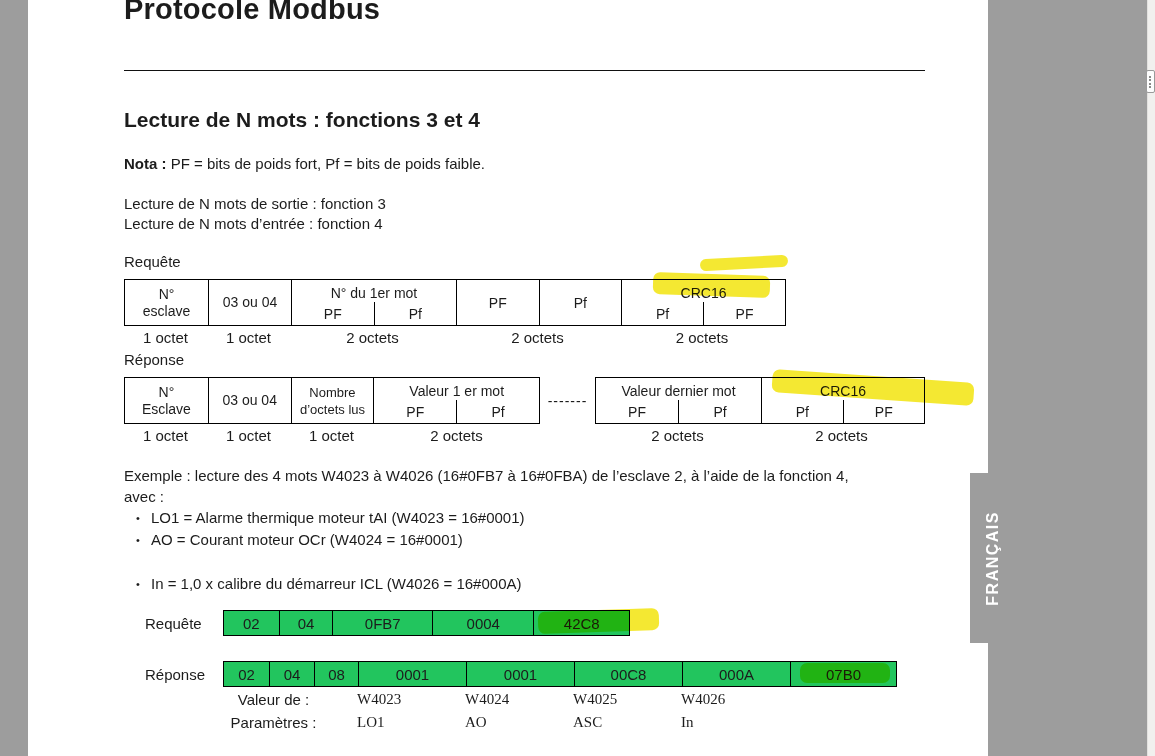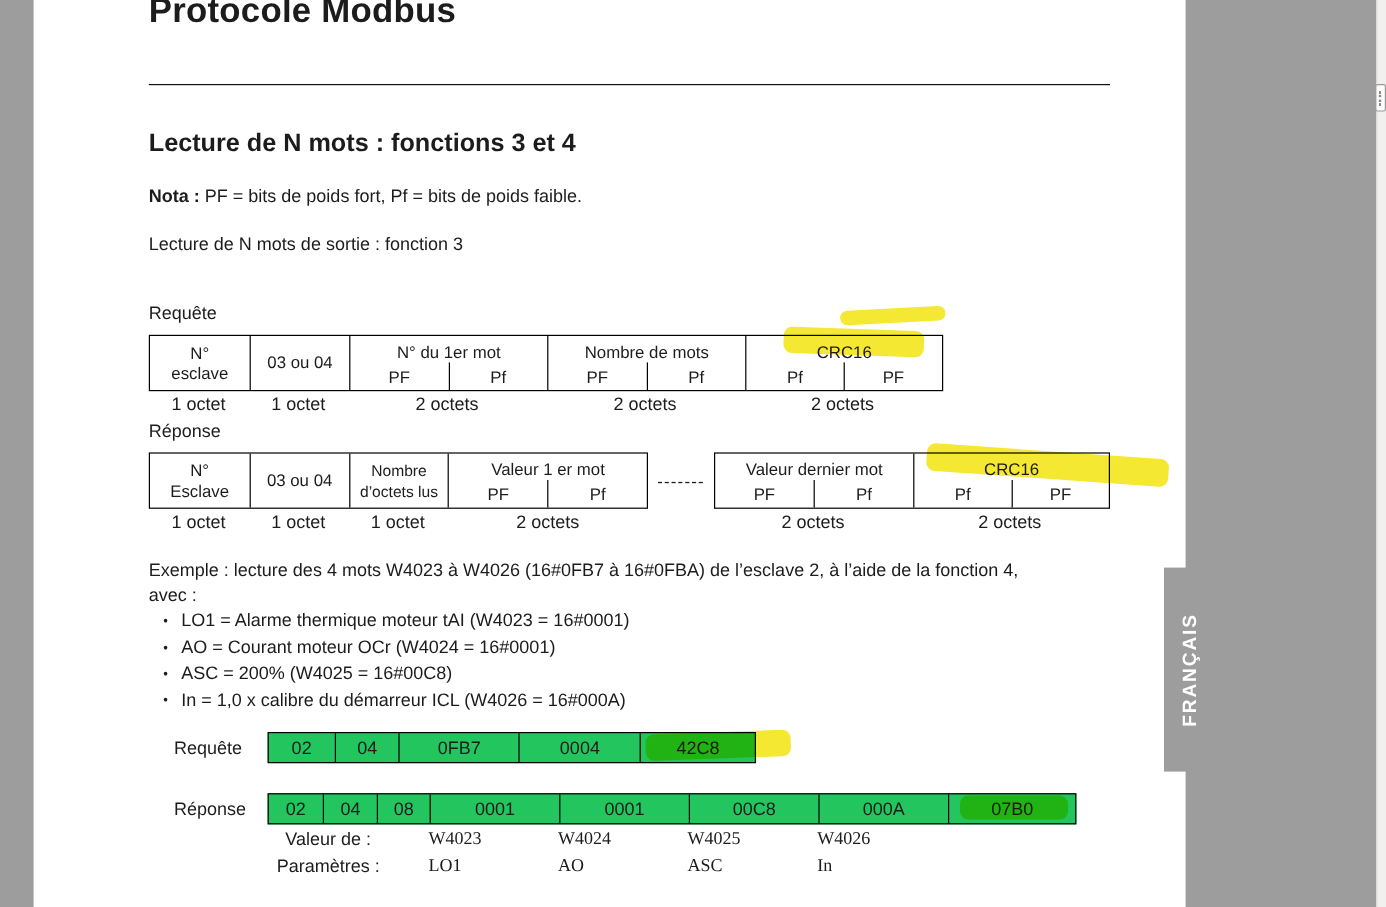--- a/index.html
+++ b/index.html
@@ -69,41 +69,41 @@
 
   <div class="page">
 
     <div class="doc-title">Protocole Modbus</div>
     <div class="title-rule"></div>
     <div class="section-heading">Lecture de N mots : fonctions 3 et 4</div>
 
     <div class="nota"><b>Nota :</b><span> PF = bits de poids fort, Pf = bits de poids faible.</span></div>
 
     <div class="bodyline" style="top:195px">Lecture de N mots de sortie : fonction 3</div>
+    <div class="bodyline" style="top:215px">Lecture de N mots d’entrée : fonction 4</div>
 
     <div class="tbl-label" style="top:253px">Requête</div>
 
     <div class="ftable" style="left:96px; top:279px; width:662px">
       <div class="fcol" style="width:83px">
         <span>N°</span>
         <span>esclave</span>
       </div>
       <div class="fcol" style="width:83px">
         <span>03 ou 04</span>
       </div>
       <div class="wcol" style="width:165px">
         <div class="whead">N° du 1er mot</div>
         <div class="wsubs">
           <span>PF</span>
           <span class="subdiv"></span>
           <span>Pf</span>
         </div>
       </div>
       <div class="wcol" style="width:165px">
-        <div class="whead">Nombre de mots</div>
         <div class="wsubs">
           <span>PF</span>
           <span class="subdiv"></span>
           <span>Pf</span>
         </div>
       </div>
       <div class="wcol" style="width:164px">
         <div class="whead">CRC16</div>
         <div class="wsubs">
           <span>Pf</span>
@@ -170,21 +170,20 @@
       <span style="width:55px"></span>
       <span style="width:165px">2 octets</span>
       <span style="width:163px">2 octets</span>
     </div>
 
     <div class="bodyline" style="top:467px; width:830px">Exemple : lecture des 4 mots W4023 à W4026 (16#0FB7 à 16#0FBA) de l’esclave 2, à l’aide de la fonction 4,</div>
     <div class="bodyline" style="top:488px">avec :</div>
 
     <div class="bullet-item" style="top:509px"><span class="dot">•</span><span>LO1 = Alarme thermique moteur tAI (W4023 = 16#0001)</span></div>
     <div class="bullet-item" style="top:531px"><span class="dot">•</span><span>AO = Courant moteur OCr (W4024 = 16#0001)</span></div>
-    <div class="bullet-item" style="top:553px"><span class="dot">•</span><span>ASC = 200% (W4025 = 16#00C8)</span></div>
     <div class="bullet-item" style="top:575px"><span class="dot">•</span><span>In = 1,0 x calibre du démarreur ICL (W4026 = 16#000A)</span></div>
 
     <div class="vlabel" style="left:117px; top:615px">Requête</div>
     <div class="vtable" style="left:195px; top:610px; width:407px">
       <span style="width:55px">02</span>
       <span style="width:54px">04</span>
       <span style="width:100px">0FB7</span>
       <span style="width:102px">0004</span>
       <span style="width:96px">42C8</span>
     </div>

